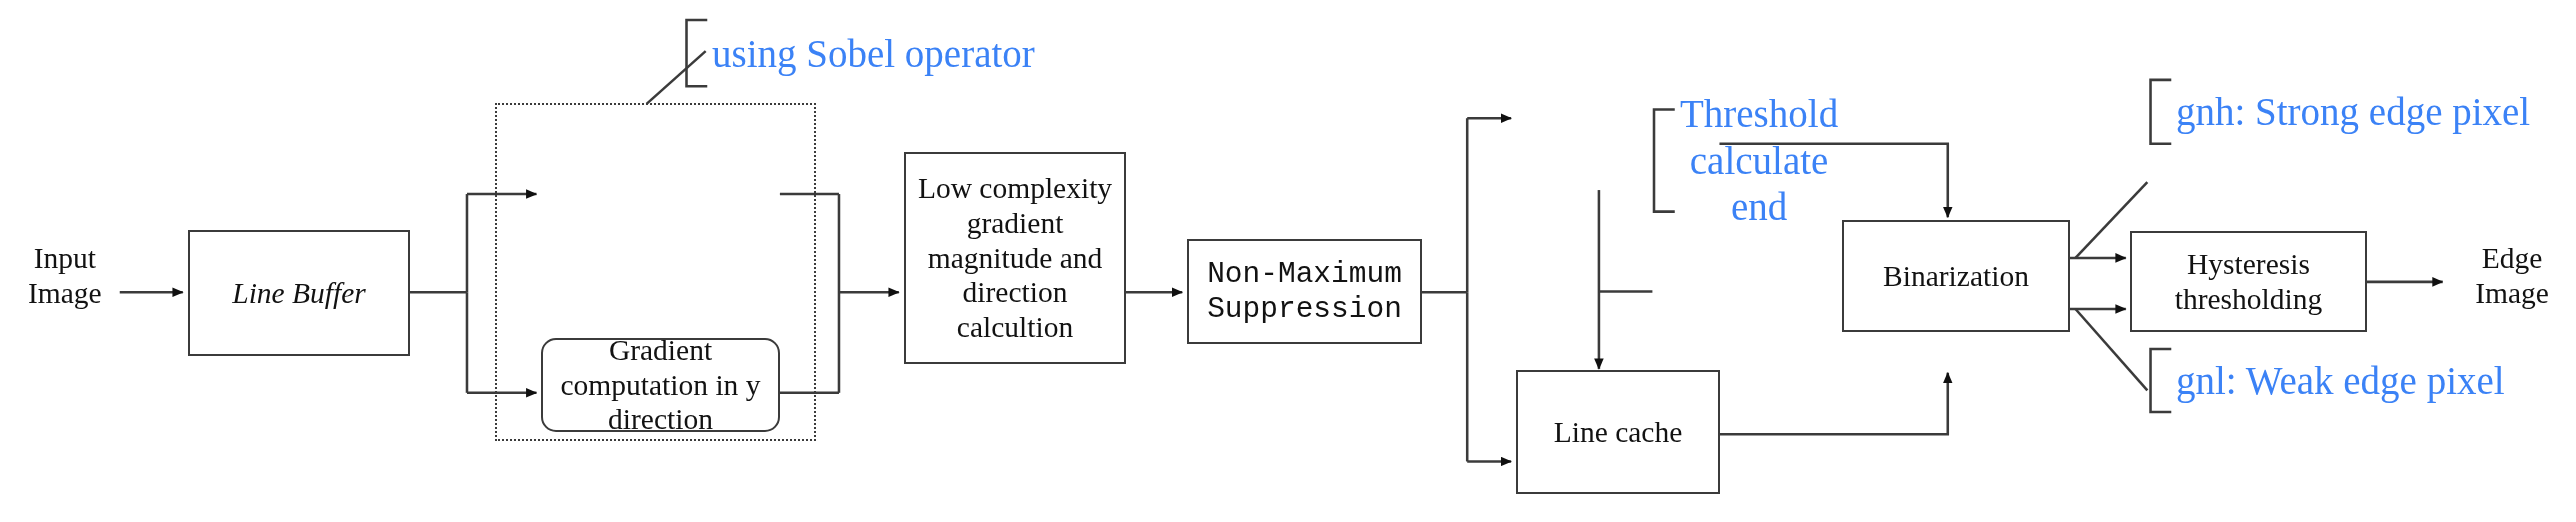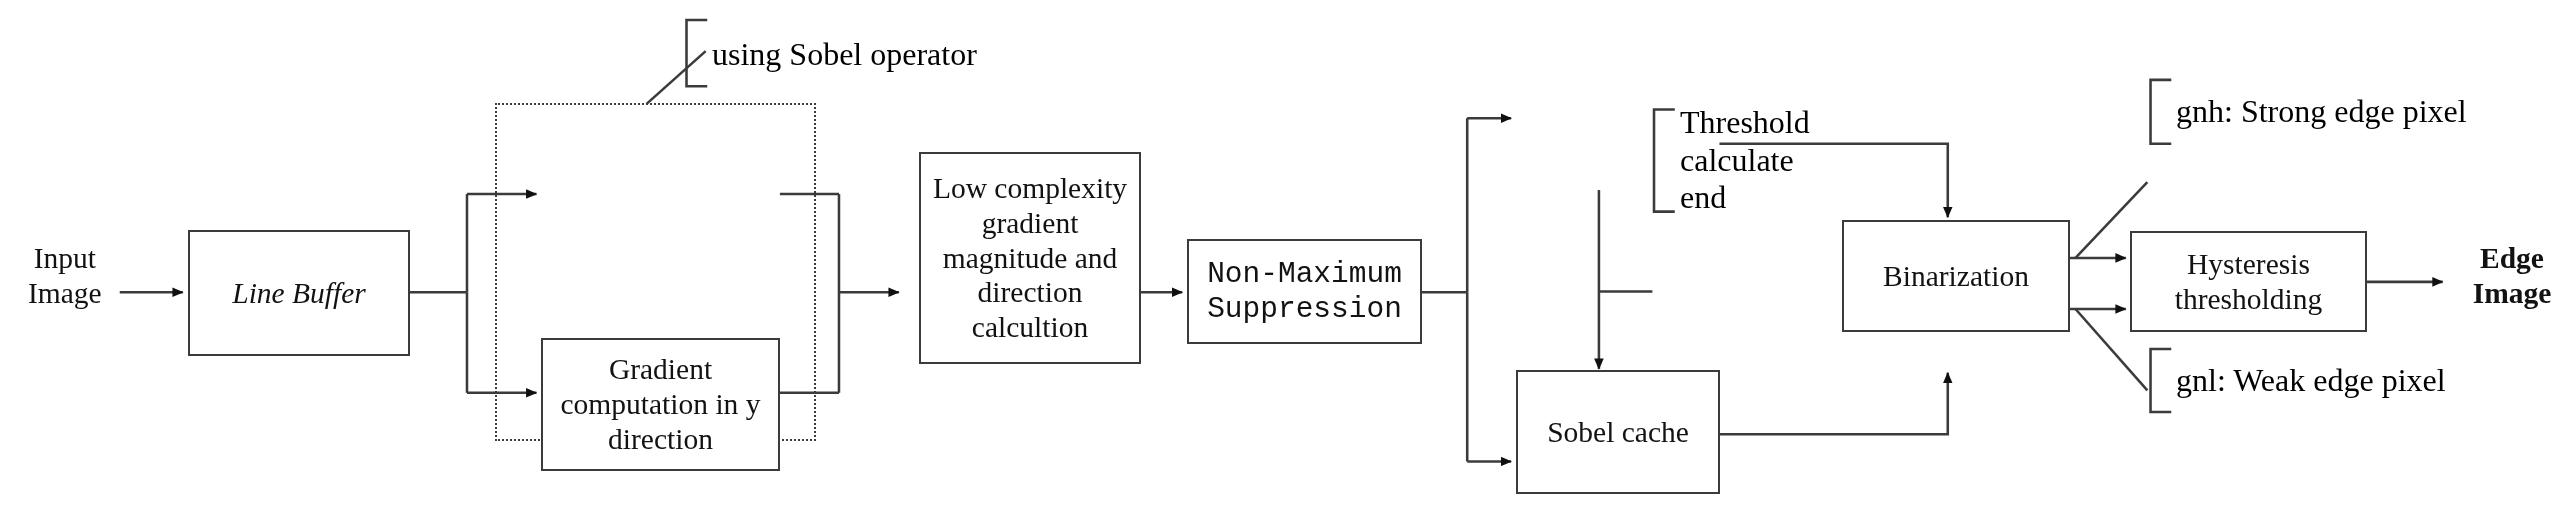--- a/index.html
+++ b/index.html
@@ -29,24 +29,24 @@
   .free-label{
     position:absolute;
     color:#121212;
     font-size:29.5px;
     line-height:1.18;
     text-align:center;
     white-space:pre-line;
   }
   .bracket-label{
     position:absolute;
-    color:#000000;
-    font-size:32px;
+    color:#3b82f6;
+    font-size:39px;
     line-height:1.18;
-    text-align:left;
+    text-align:center;
     white-space:pre-line;
     display:flex;
     align-items:center;
   }
   .dotted-group{
     position:absolute;
     box-sizing:border-box;
     border:2.4px dotted #3b3b3b;
     background:transparent;
   }
@@ -117,46 +117,46 @@
       <path d="M2720,437 L2694,437 L2694,516 L2720,516"></path>
 
     </g>
   </svg>
 
   <div class="dotted-group" style="left:495px;top:103px;width:321px;height:338px;"></div>
 
   <div class="node" style="left:188px;top:230px;width:222px;height:126px;font-style:italic;">Line Buffer</div>
 
 
-  <div class="node" style="left:541px;top:338px;width:239px;height:133px;">Gradient
+  <div class="node" style="left:541px;top:338px;width:239px;height:94px;border-radius:15px;">Gradient
 computation in
 y direction</div>
 
-  <div class="node" style="left:904px;top:152px;width:222px;height:212px;margin-left:15px;">Low
+  <div class="node" style="left:904px;top:152px;width:222px;height:212px;">Low
 complexity
 gradient
 magnitude and
 direction
 calcultion</div>
 
   <div class="node" style="left:1187px;top:239px;width:235px;height:105px;font-family:Liberation Mono, monospace;">Non-Maximum
 Suppression</div>
 
 
-  <div class="node" style="left:1516px;top:370px;width:204px;height:124px;">Sobel cache</div>
+  <div class="node" style="left:1516px;top:370px;width:204px;height:124px;">Line cache</div>
 
   <div class="node" style="left:2130px;top:231px;width:237px;height:101px;">Hysteresis
 thresholding</div>
 
   <div class="node" style="left:1842px;top:220px;width:228px;height:112px;">Binarization</div>
 
   <div class="free-label" style="left:12.8px;top:241px;width:104px;">Input
 Image</div>
 
-  <div class="free-label" style="left:2452px;top:241px;width:120px;font-weight:bold;">Edge
+  <div class="free-label" style="left:2452px;top:241px;width:120px;">Edge
 Image</div>
 
   <div class="bracket-label" style="left:712px;top:21px;width:335px;height:67px;">using Sobel operator</div>
 
   <div class="bracket-label" style="left:1680px;top:108px;width:168px;height:105px;">Threshold
 calculate
 end</div>
 
   <div class="bracket-label" style="left:2176px;top:80px;width:383px;height:64px;">gnh: Strong edge pixel</div>
 

